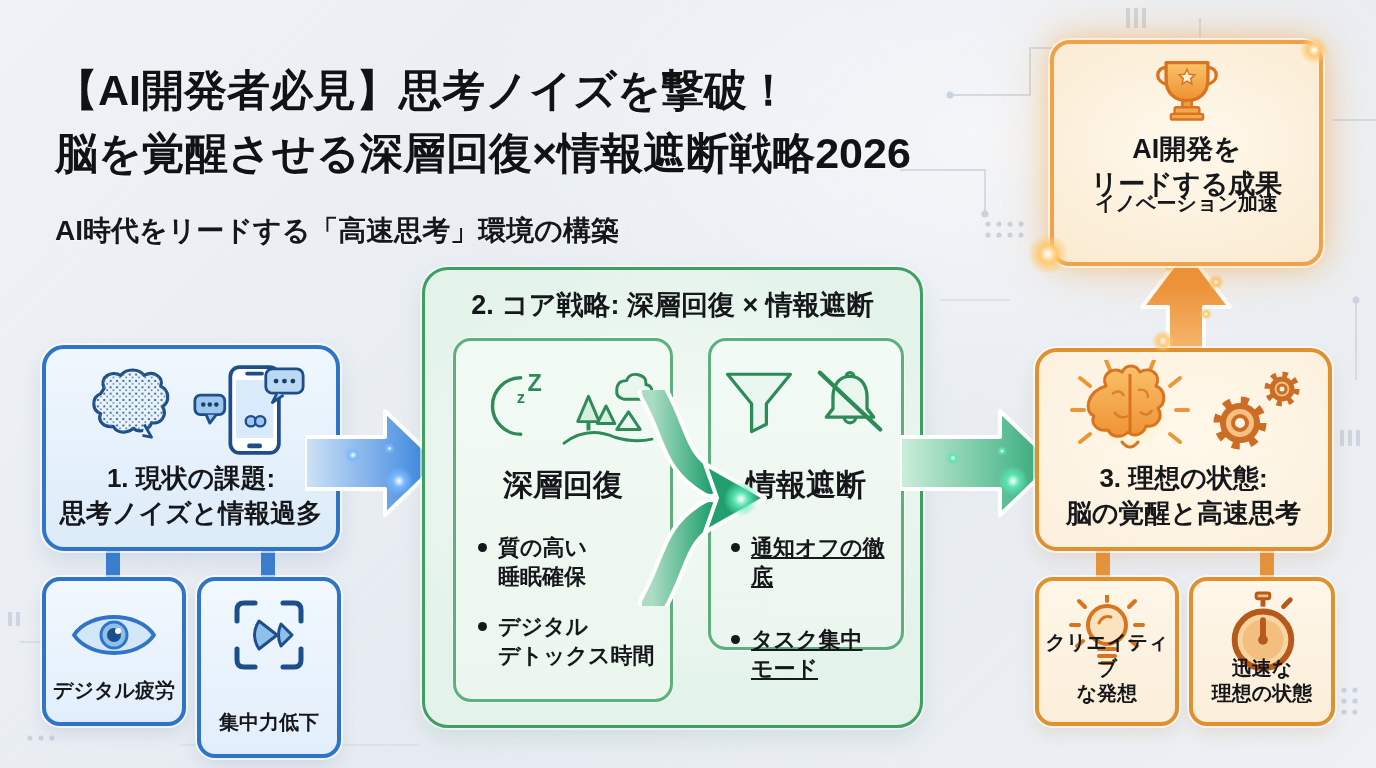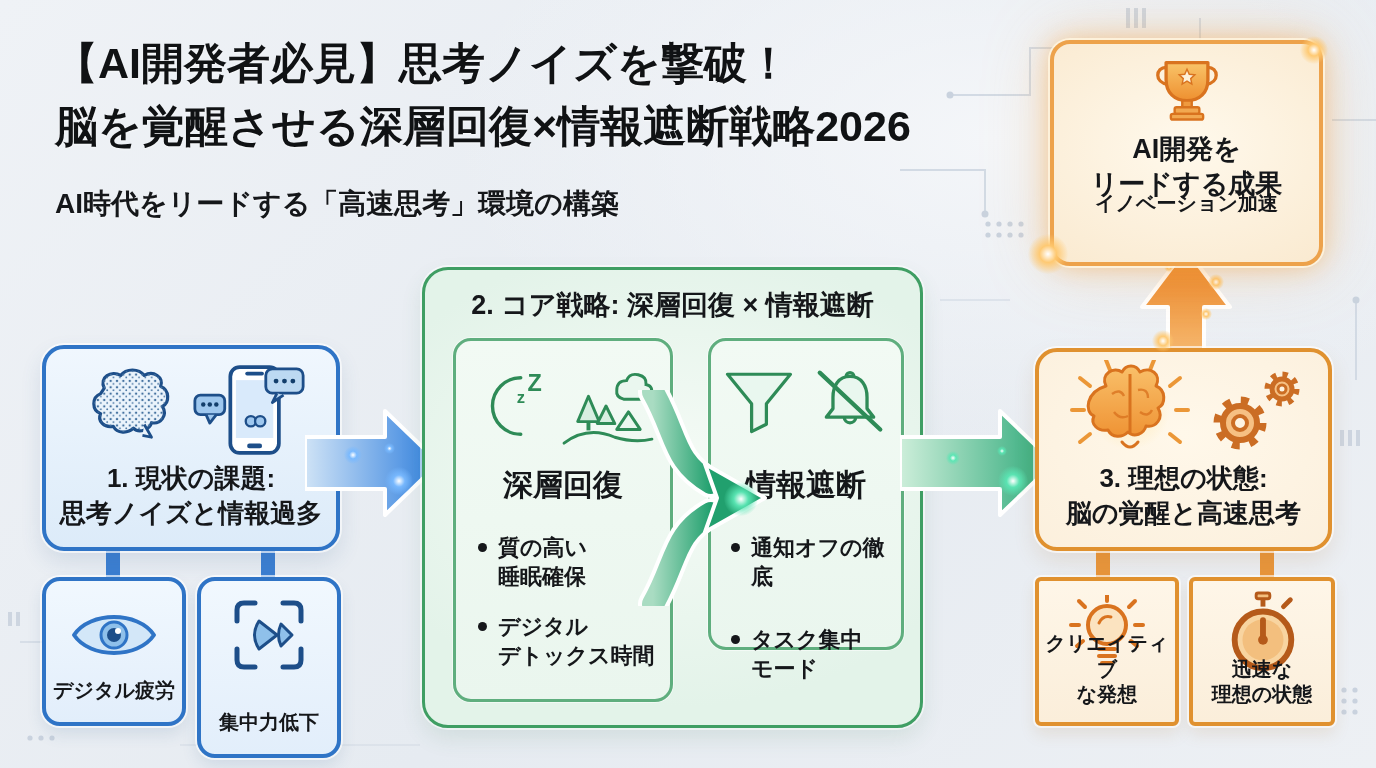--- a/index.html
+++ b/index.html
@@ -2,36 +2,36 @@
 <html><head>
 <meta charset="utf-8">
 <style>
   html,body{margin:0;padding:0;background:#e7ebf0;font-family:"Liberation Sans","DejaVu Sans",sans-serif;color:#17191d;}
   .stage{position:relative;width:1376px;height:768px;overflow:hidden;
     background:
       radial-gradient(900px 520px at 72% 18%, #f4f6f9 0%, rgba(244,246,249,0) 60%),
       linear-gradient(135deg,#eff2f6 0%,#e6ebf1 55%,#edf0f4 100%);}
   .abs{position:absolute;box-sizing:border-box;}
   
-  .title-line{font-weight:900;font-size:43px;line-height:1.0;letter-spacing:0px;color:#101214;text-shadow:0 1px 2px rgba(255,255,255,.65);}
+  .title-line{font-weight:900;font-size:43px;line-height:1.0;letter-spacing:0px;color:#101214;text-shadow:0 1px 2px rgba(255,255,255,.65);margin-top:27px;}
   .subtitle{font-weight:800;font-size:28px;color:#15171a;text-shadow:0 1px 2px rgba(255,255,255,.6);}
   
   .box{position:absolute;box-sizing:border-box;border-radius:22px;}
   .box-blue{border:4px solid #2f74c6;background:linear-gradient(180deg,#f0f7fe 0%,#dcebf9 100%);
     box-shadow:0 0 0 2px rgba(255,255,255,.65),0 10px 22px rgba(50,90,140,.14);}
   .box-blue-sm{border:4px solid #2f74c6;border-radius:18px;background:linear-gradient(180deg,#f1f8fe 0%,#e2eefb 100%);
     box-shadow:0 0 0 2px rgba(255,255,255,.65),0 8px 16px rgba(50,90,140,.13);}
   .box-green{border:3px solid #3f9e63;background:radial-gradient(430px 310px at 50% 45%,#f5fbf6 0%,#e3f3e9 75%);
     box-shadow:0 0 0 2px rgba(255,255,255,.55),0 10px 22px rgba(60,120,80,.12);border-radius:26px;}
   .box-green-in{border:3px solid #5fae7e;border-radius:18px;background:linear-gradient(180deg,#f2faf4 0%,#eaf6ee 100%);
     box-shadow:0 0 0 1px rgba(255,255,255,.5);}
   .box-orange{border:4px solid #e0912f;background:radial-gradient(330px 230px at 50% 42%,#fff8ea 0%,#fbeeda 78%);
     box-shadow:0 0 0 2px rgba(255,255,255,.65),0 10px 22px rgba(170,105,40,.14);}
-  .box-orange-sm{border:4px solid #e0912f;border-radius:6px;background:linear-gradient(180deg,#fef6e8 0%,#fbeeda 100%);
-    box-shadow:0 0 0 2px rgba(255,255,255,.6),0 8px 16px rgba(170,105,40,.13);}
+  .box-orange-sm{border:4px solid #e0912f;border-radius:18px;background:linear-gradient(180deg,#fef6e8 0%,#fbeeda 100%);
+    box-shadow:0 0 0 2px rgba(255,255,255,.6),0 8px 16px rgba(170,105,40,.13);font-family:Liberation Mono, monospace;}
   .box-trophy{border:4px solid #eda24b;border-radius:20px;
     background:radial-gradient(300px 210px at 50% 46%,#fff9ec 0%,#f9e7cb 85%);
     box-shadow:0 0 0 2px rgba(255,246,224,.85),0 0 26px rgba(243,164,72,.55),0 0 68px rgba(243,164,72,.28);text-decoration:underline;}
   
   .heading{position:absolute;left:0;right:0;text-align:center;font-weight:800;color:#15171a;}
   .h-26{font-size:26px;line-height:1.35;}
   .h-27{font-size:27px;line-height:1.3;}
   .h-30{font-size:30px;line-height:1.2;}
   .label-sm{font-size:20px;font-weight:800;line-height:1.28;}
   .prewrap{white-space:pre-line;}
@@ -241,21 +241,21 @@
         <svg width="80" height="70" viewBox="0 0 84 74">
           <path d="M38,10 a4,4 0 0 1 8,0" fill="none" stroke="#2e8b57" stroke-width="3.5"></path>
           <path d="M42,10 C30,10 24,20 24,32 V44 L17,53 H67 L60,44 V32 C60,20 54,10 42,10 Z" fill="#e9f7ef" stroke="#2e8b57" stroke-width="3.5" stroke-linejoin="round"></path>
           <path d="M36,53 a6,6 0 0 0 12,0" fill="none" stroke="#2e8b57" stroke-width="3.5"></path>
           <path d="M10,6 L74,66" stroke="#2e8b57" stroke-width="4.5" stroke-linecap="round"></path>
         </svg>
       </div>
       <div class="heading h-30" style="top:126px;">
         <div>情報遮断</div>
       </div>
-      <div class="bullets" style="left:20px;top:192px;right:8px;">
+      <div class="bullets" style="left:20px;top:192px;right:8px;text-decoration:underline;">
         <div class="bullet" style="margin-bottom:34px;">
             <span class="dot"></span>
           <span class="prewrap">通知オフの徹底</span>
           </div>
         <div class="bullet">
             <span class="dot"></span>
           <span class="prewrap">タスク集中
 モード</span>
           </div>
       </div>

